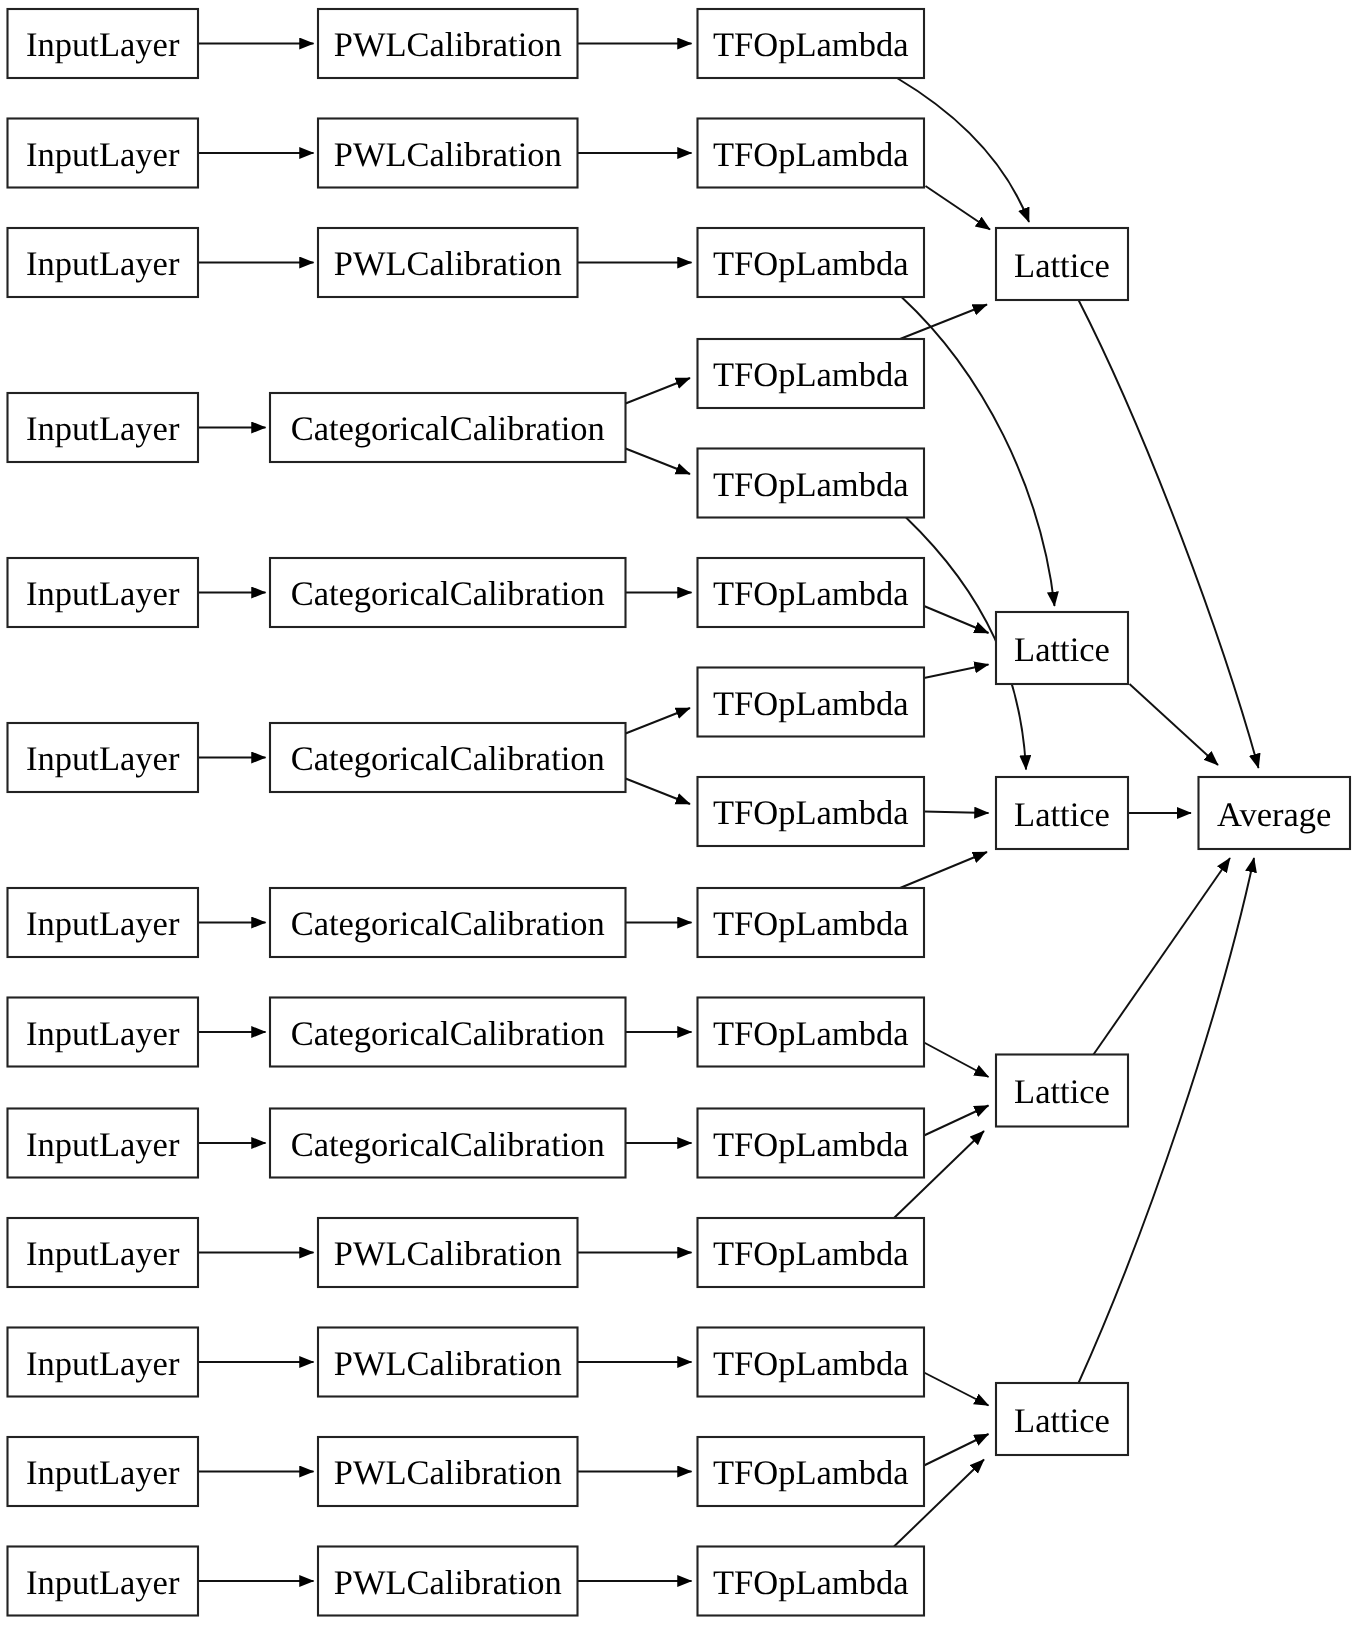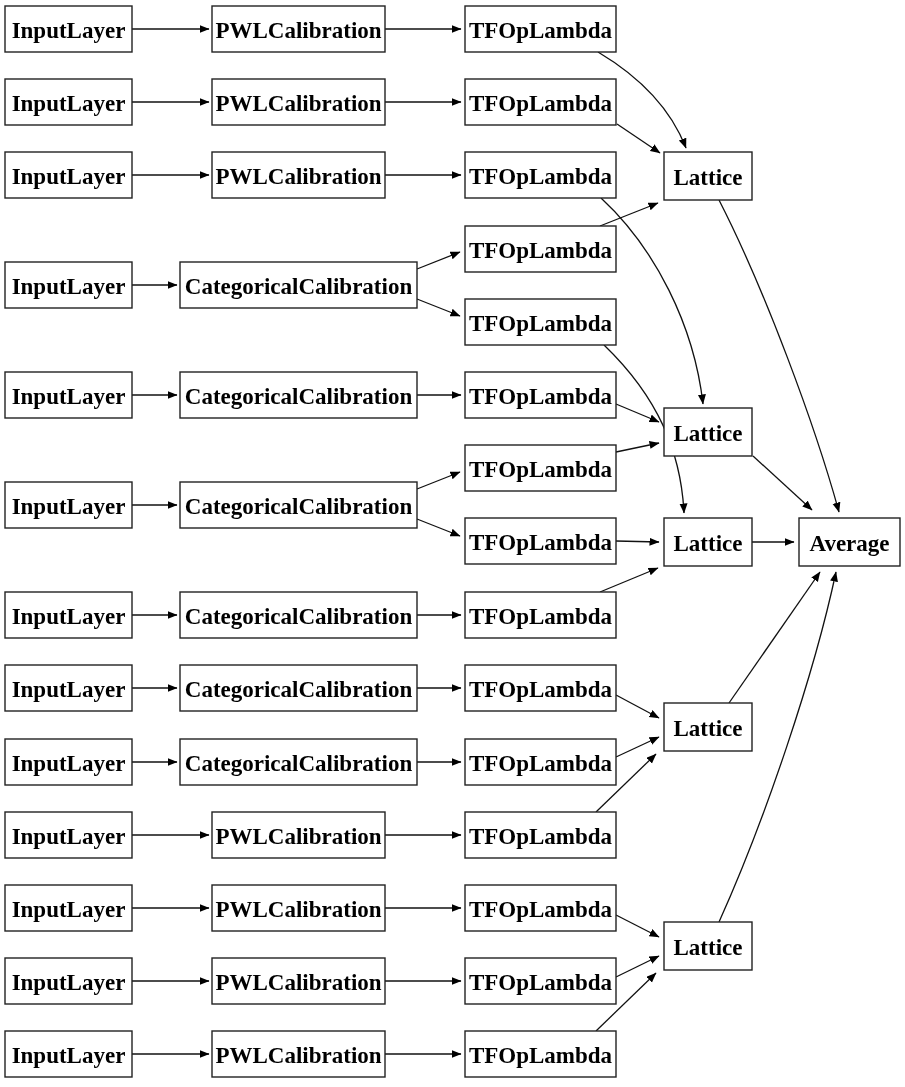--- a/index.html
+++ b/index.html
@@ -6,21 +6,20 @@
     margin: 0;
     padding: 0;
     background: #ffffff;
   }
   .canvas {
     position: relative;
     width: 905px;
     height: 1087px;
     background: #ffffff;
     overflow: hidden;
-    font-weight: bold;
   }
   svg {
     display: block;
   }
   svg text {
     font-family: "Liberation Serif", "DejaVu Serif", serif;
     font-size: 23px;
     fill: #000000;
   }
 </style>

